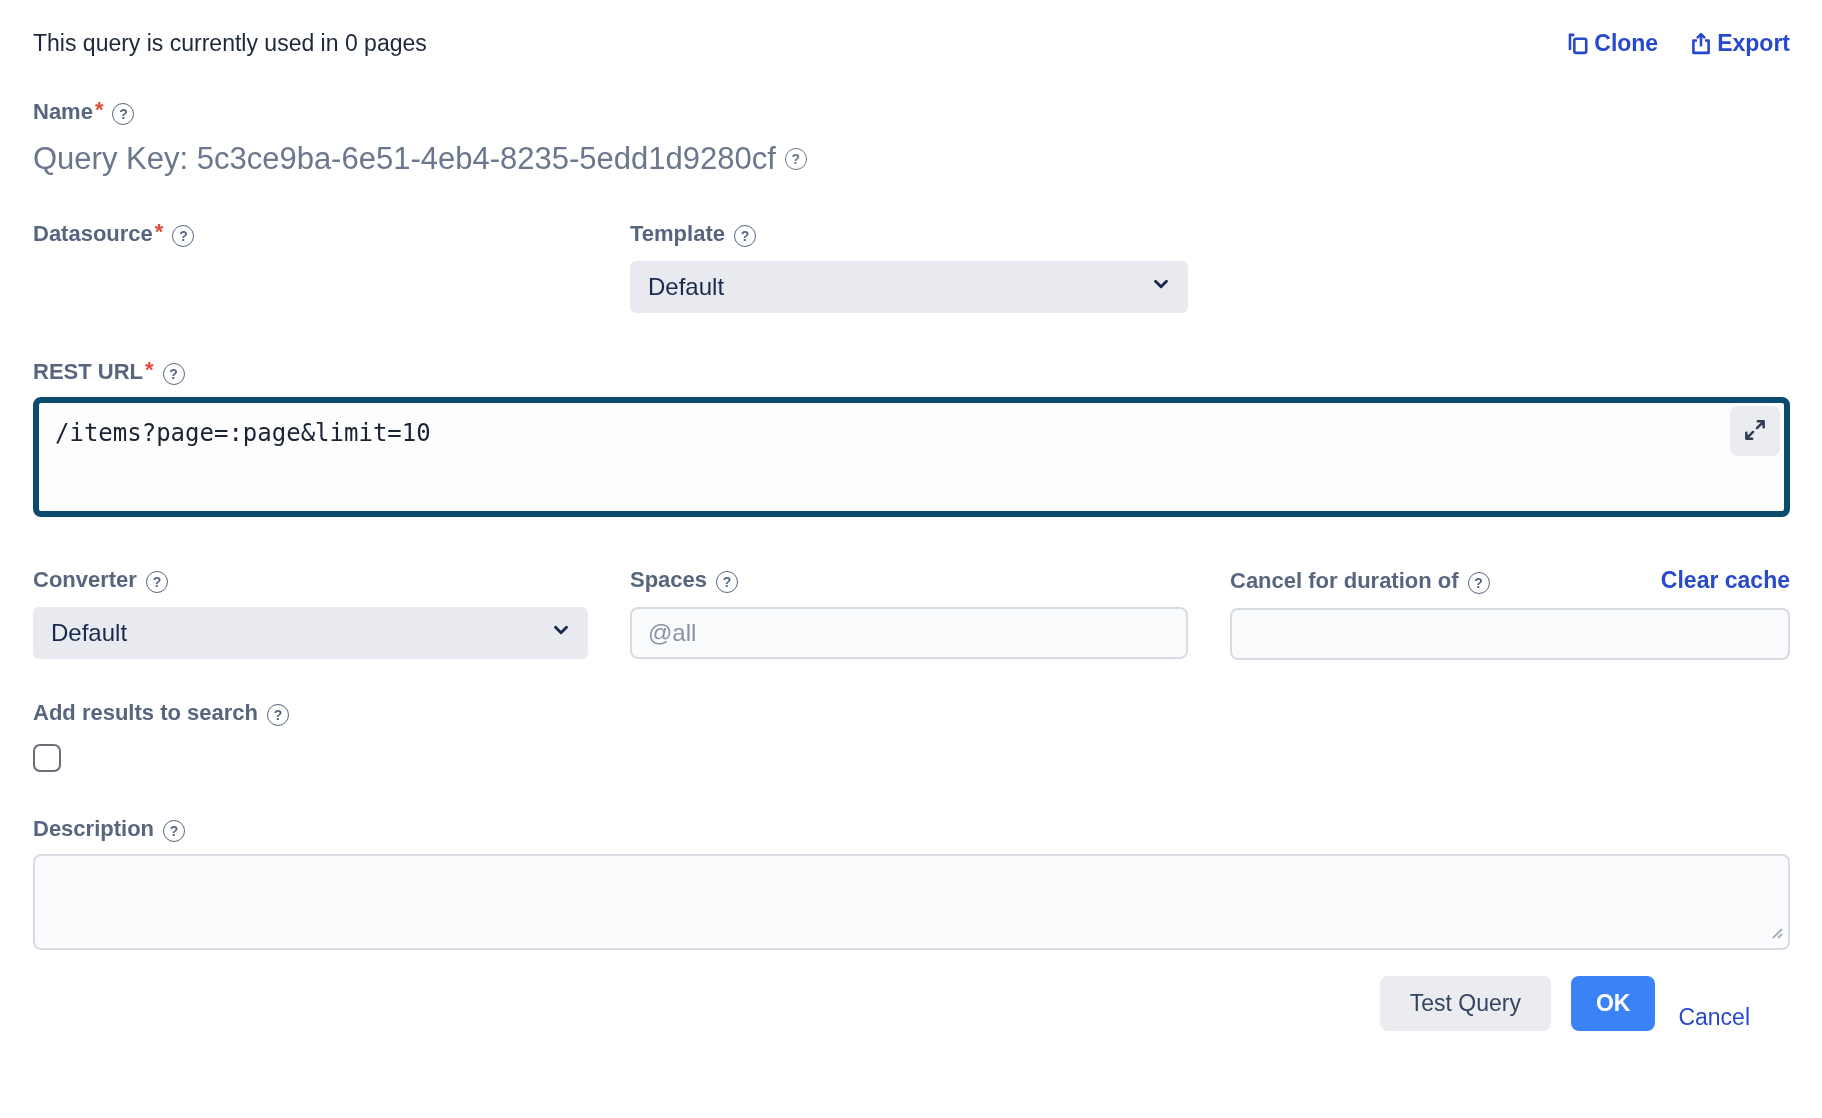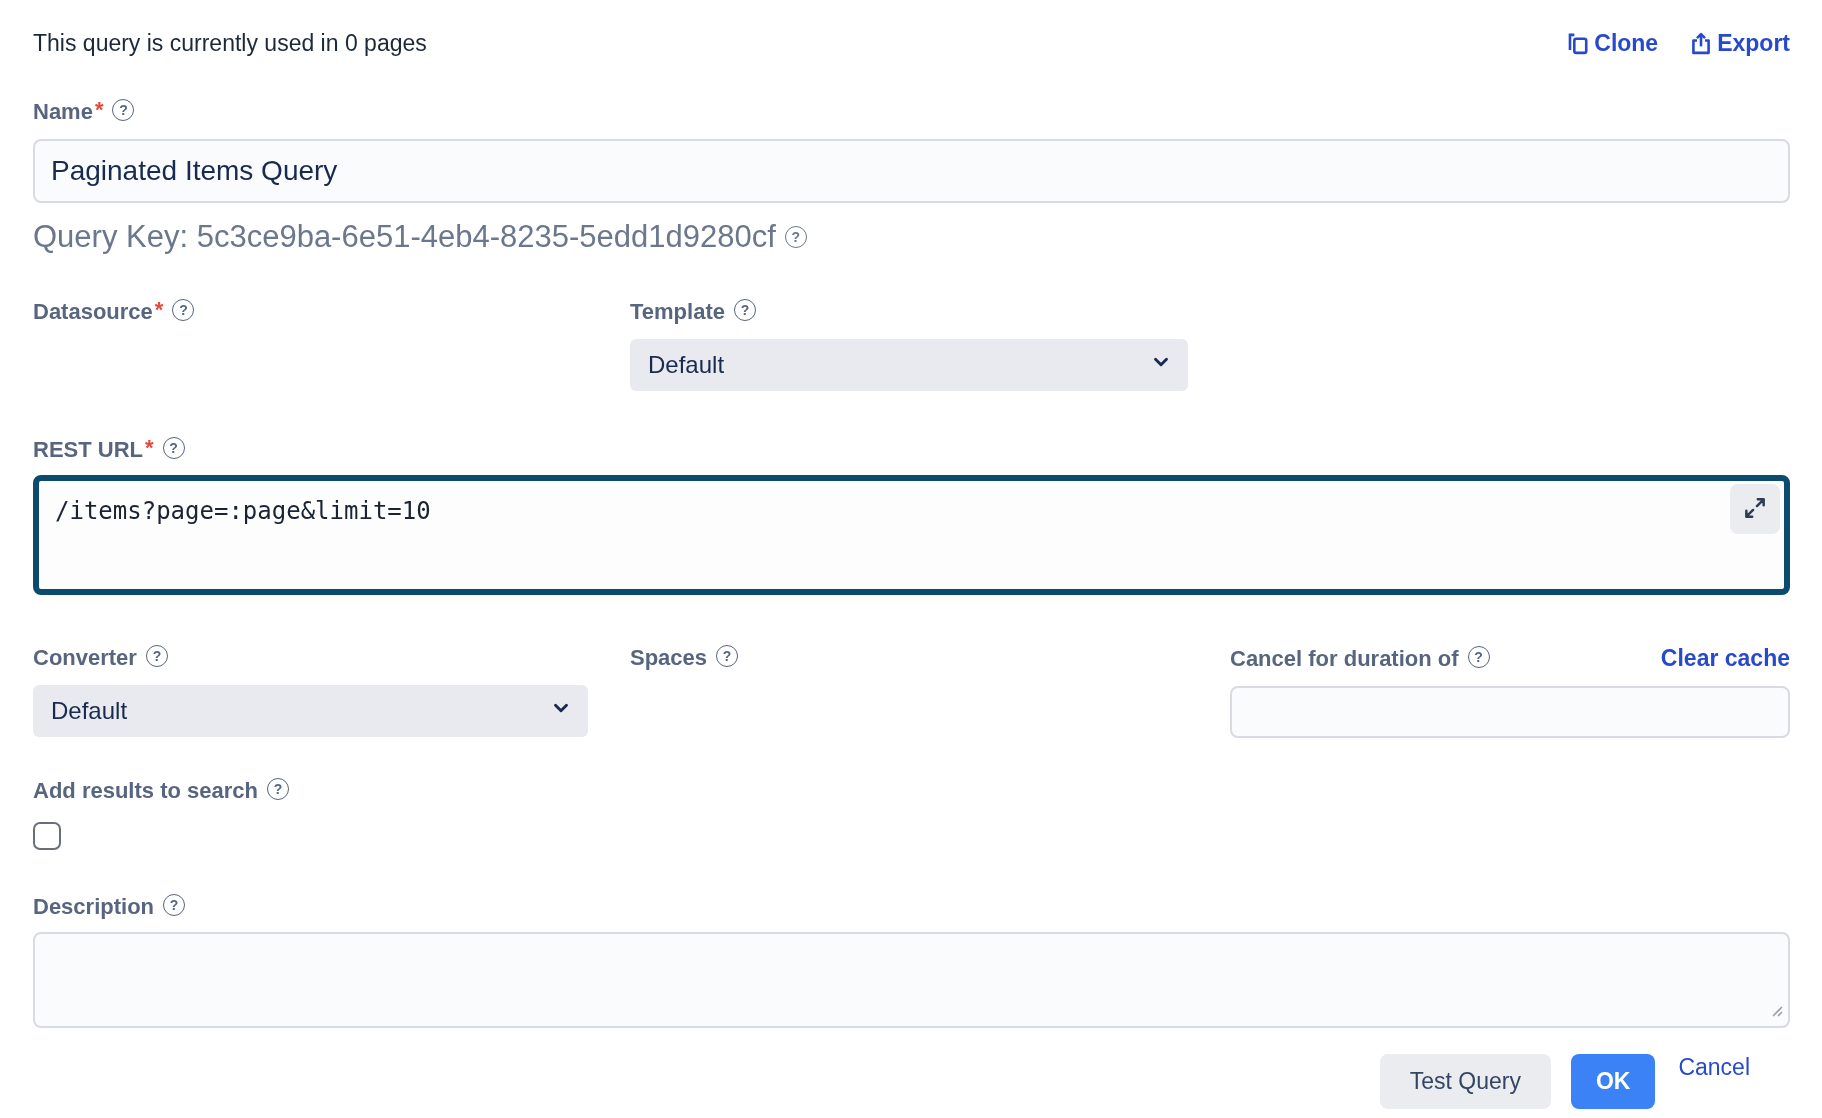--- a/index.html
+++ b/index.html
@@ -17,21 +17,21 @@
   .usage-note { font-size: 23px; color: #1d2838; }
   .top-links { display: flex; align-items: center; gap: 30px; }
   .link-btn {
     display: inline-flex; align-items: center; gap: 3px;
     color: #2749cc; font-size: 23px; font-weight: 600; cursor: pointer;
     background: none; border: none; font-family: inherit;
   }
   .link-btn svg { display: block; }
 
   
-  .field-label-row { display: flex; align-items: flex-start; gap: 9px; }
+  .field-label-row { display: flex; align-items: flex-end; gap: 9px; }
   .field-label { font-size: 22px; font-weight: 700; color: #57657f; }
   .req { color: #e5493a; font-size: 22px; font-weight: 700; position: relative; top: -2px; margin-left: 2px; }
   .help {
     width: 22px; height: 22px; border: 1.6px solid #57657f; border-radius: 50%;
     display: inline-flex; align-items: center; justify-content: center;
     font-size: 14px; font-weight: 700; color: #57657f; cursor: pointer; flex: 0 0 auto;
   }
 
   
   .text-input {
@@ -84,21 +84,21 @@
   
   .desc-section { margin-top: 44px; }
   .desc-wrap { position: relative; margin-top: 12px; }
   .desc-textarea {
     width: 100%; height: 96px; background: #fafbfc; border: 2px solid #d8dbe2; border-radius: 8px;
     font-family: inherit; font-size: 24px; color: #182a4e; padding: 12px 16px; resize: none; outline: none;
   }
   .resize-handle { position: absolute; right: 7px; bottom: 11px; pointer-events: none; }
 
   
-  .footer { margin-top: 22px; display: flex; align-items: flex-start; justify-content: flex-end; padding-right: 40px; }
+  .footer { margin-top: 22px; display: flex; align-items: flex-end; justify-content: flex-end; padding-right: 40px; }
   .btn { height: 55px; border-radius: 8px; border: none; font-family: inherit; font-size: 23px; cursor: pointer; }
   .btn-gray { background: #ebecf0; color: #344563; padding: 0 30px; font-weight: 500; }
   .btn-primary { background: #3b82f6; color: #ffffff; padding: 0 25px; font-weight: 700; margin-left: 20px; }
   .cancel-link { margin-left: 23px; color: #2749cc; font-size: 23px; font-weight: 500; background: none; border: none; font-family: inherit; cursor: pointer; }
 </style>
 </head>
 <body>
 
 <div class="container">
 
@@ -125,21 +125,20 @@
         <span>Export</span>
       </button>
     </div>
   </div>
 
   <div>
     <div class="field-label-row">
       <span class="field-label"><span>Name</span><span class="req">*</span></span>
       <span class="help">?</span>
     </div>
-    <input class="text-input name-input" type="text" value="Paginated Items Query" style="">
     <div class="query-key">
       <span class="query-key-text">Query Key: 5c3ce9ba-6e51-4eb4-8235-5edd1d9280cf</span>
       <span class="help">?</span>
     </div>
   </div>
 
   <div class="grid-row mt-44">
     <div>
       <div class="field-label-row">
         <span class="field-label"><span>Datasource</span><span class="req">*</span></span>
@@ -193,20 +192,21 @@
             <path d="M5 7.5 L10 12.5 L15 7.5" stroke="#182a4e" stroke-width="2.6" stroke-linecap="round" stroke-linejoin="round"></path>
           </svg>
         </span>
       </div>
     </div>
     <div>
       <div class="field-label-row">
         <span class="field-label">Spaces</span>
         <span class="help">?</span>
       </div>
+      <input class="text-input small-input" type="text" placeholder="@all" style="">
     </div>
     <div>
       <div class="cache-label-row">
         <div class="field-label-row">
           <span class="field-label">Cancel for duration of</span>
           <span class="help">?</span>
         </div>
         <button class="clear-cache">Clear cache</button>
       </div>
       <input class="text-input small-input" type="text" value="" style="">

